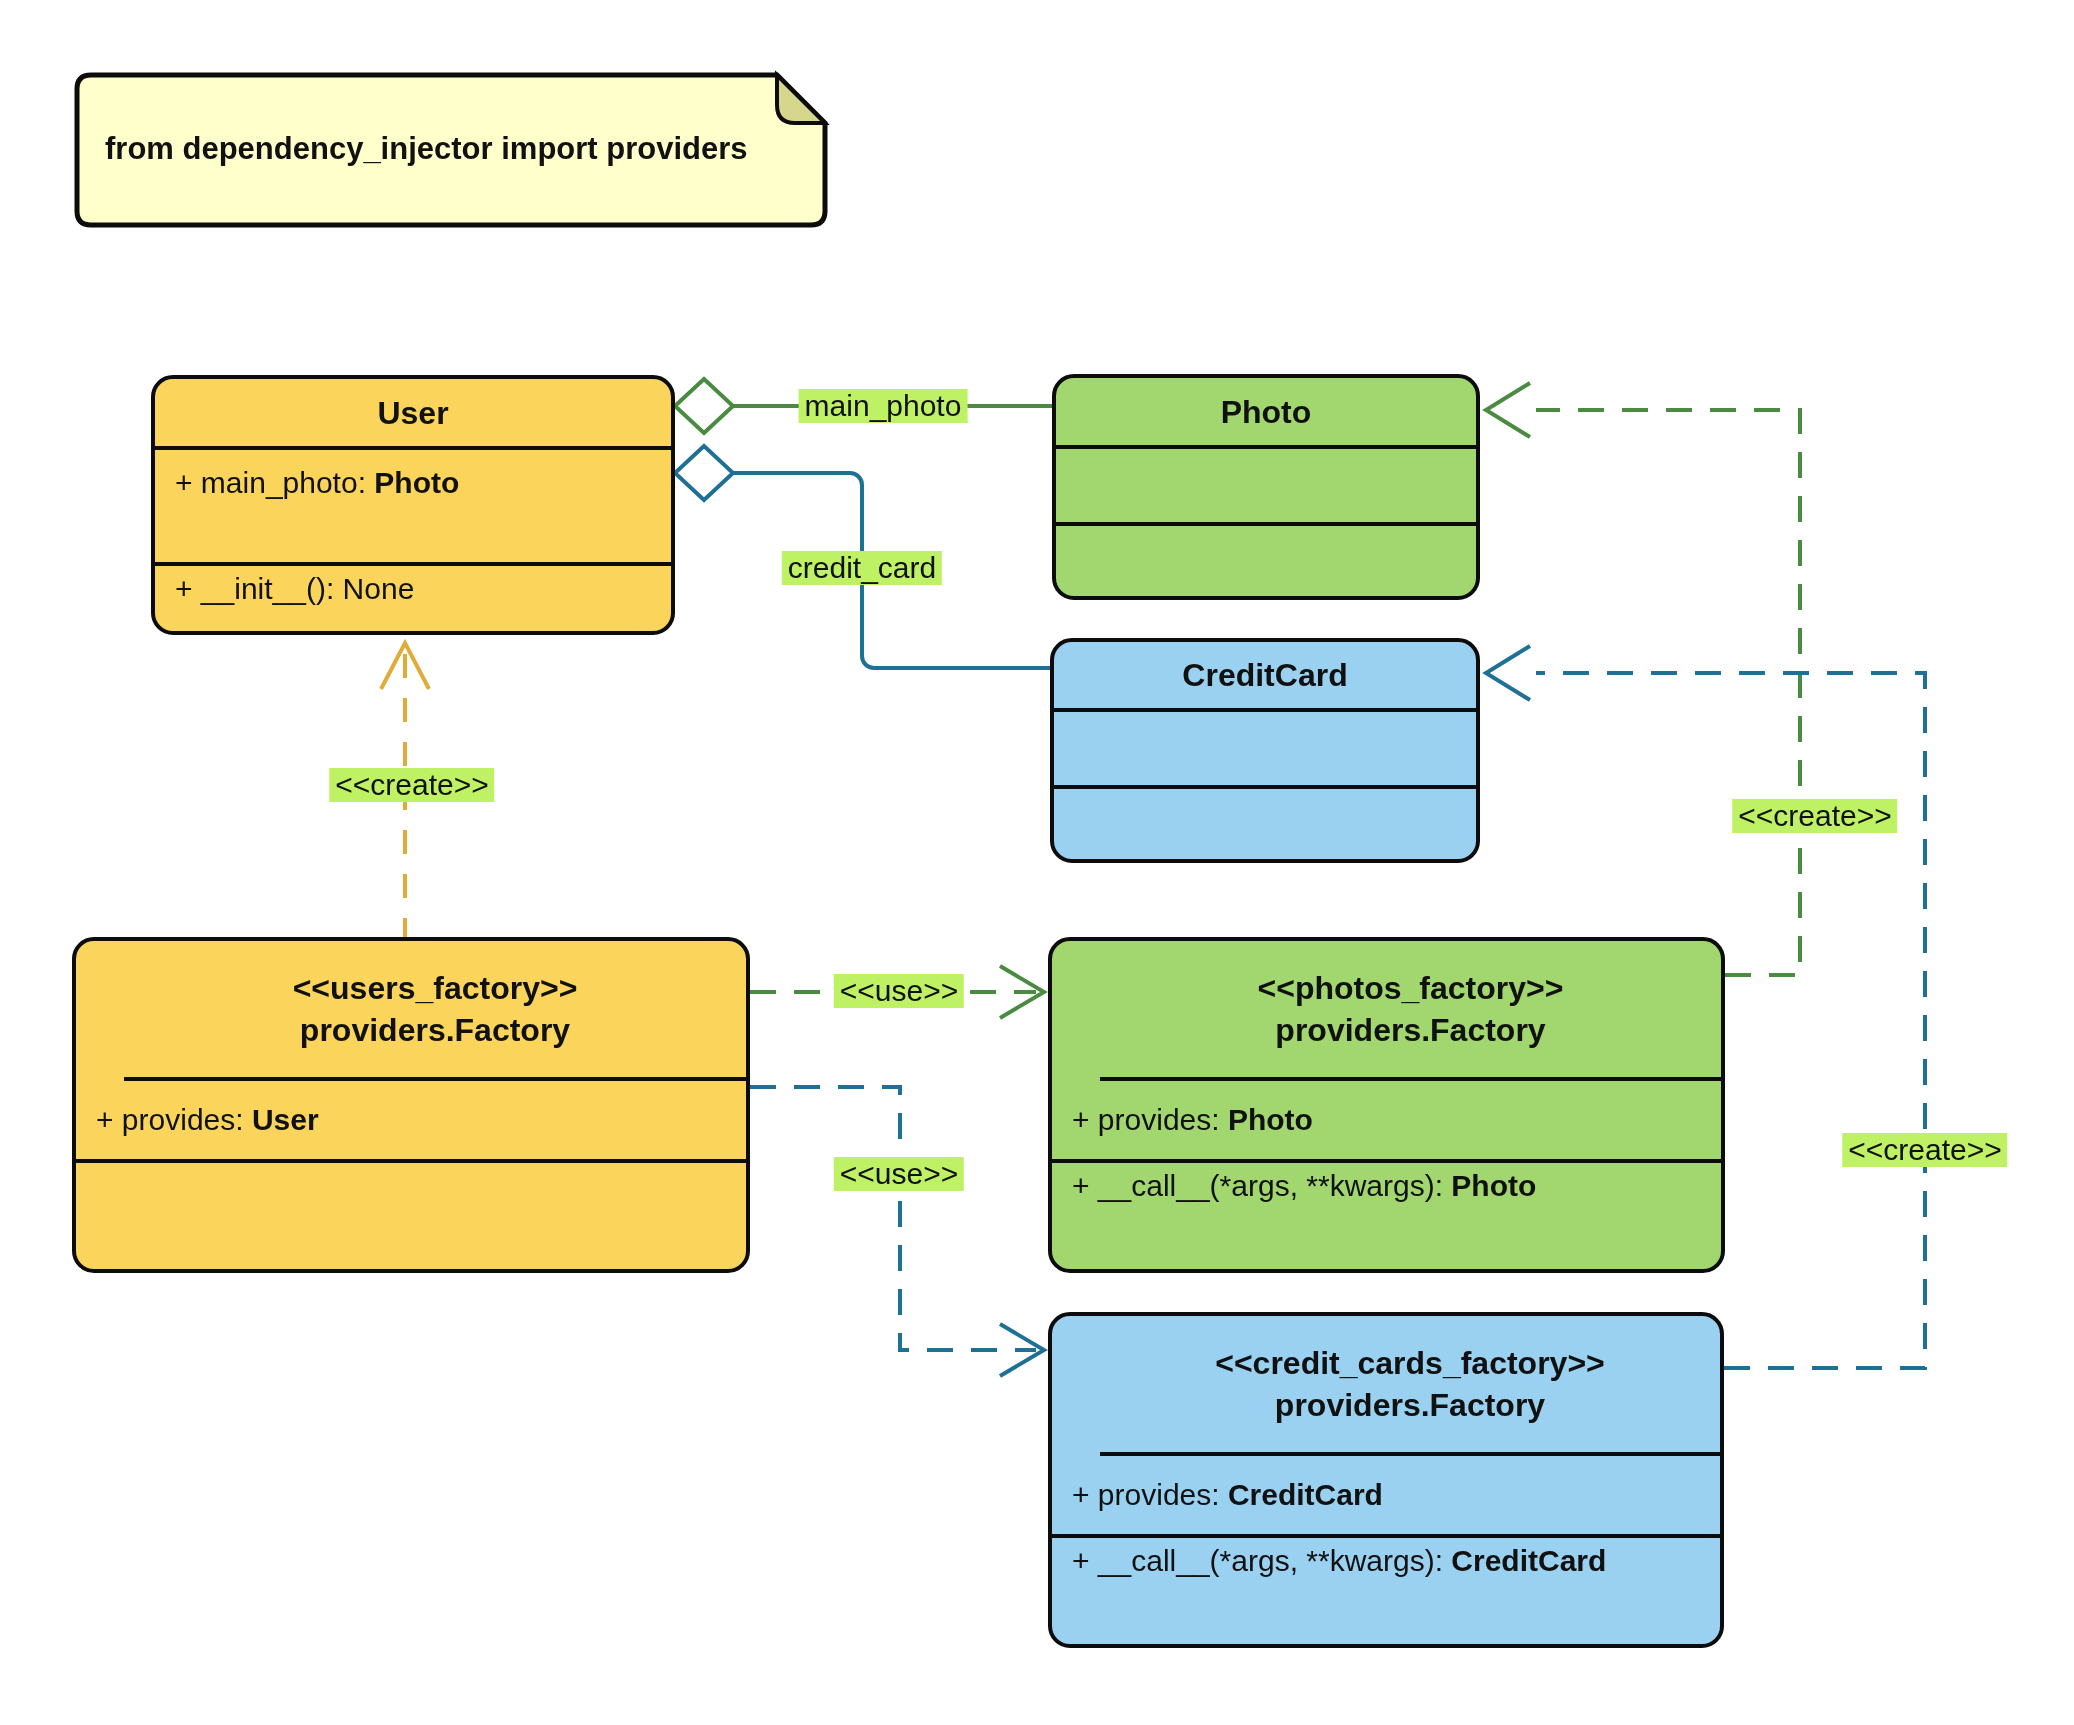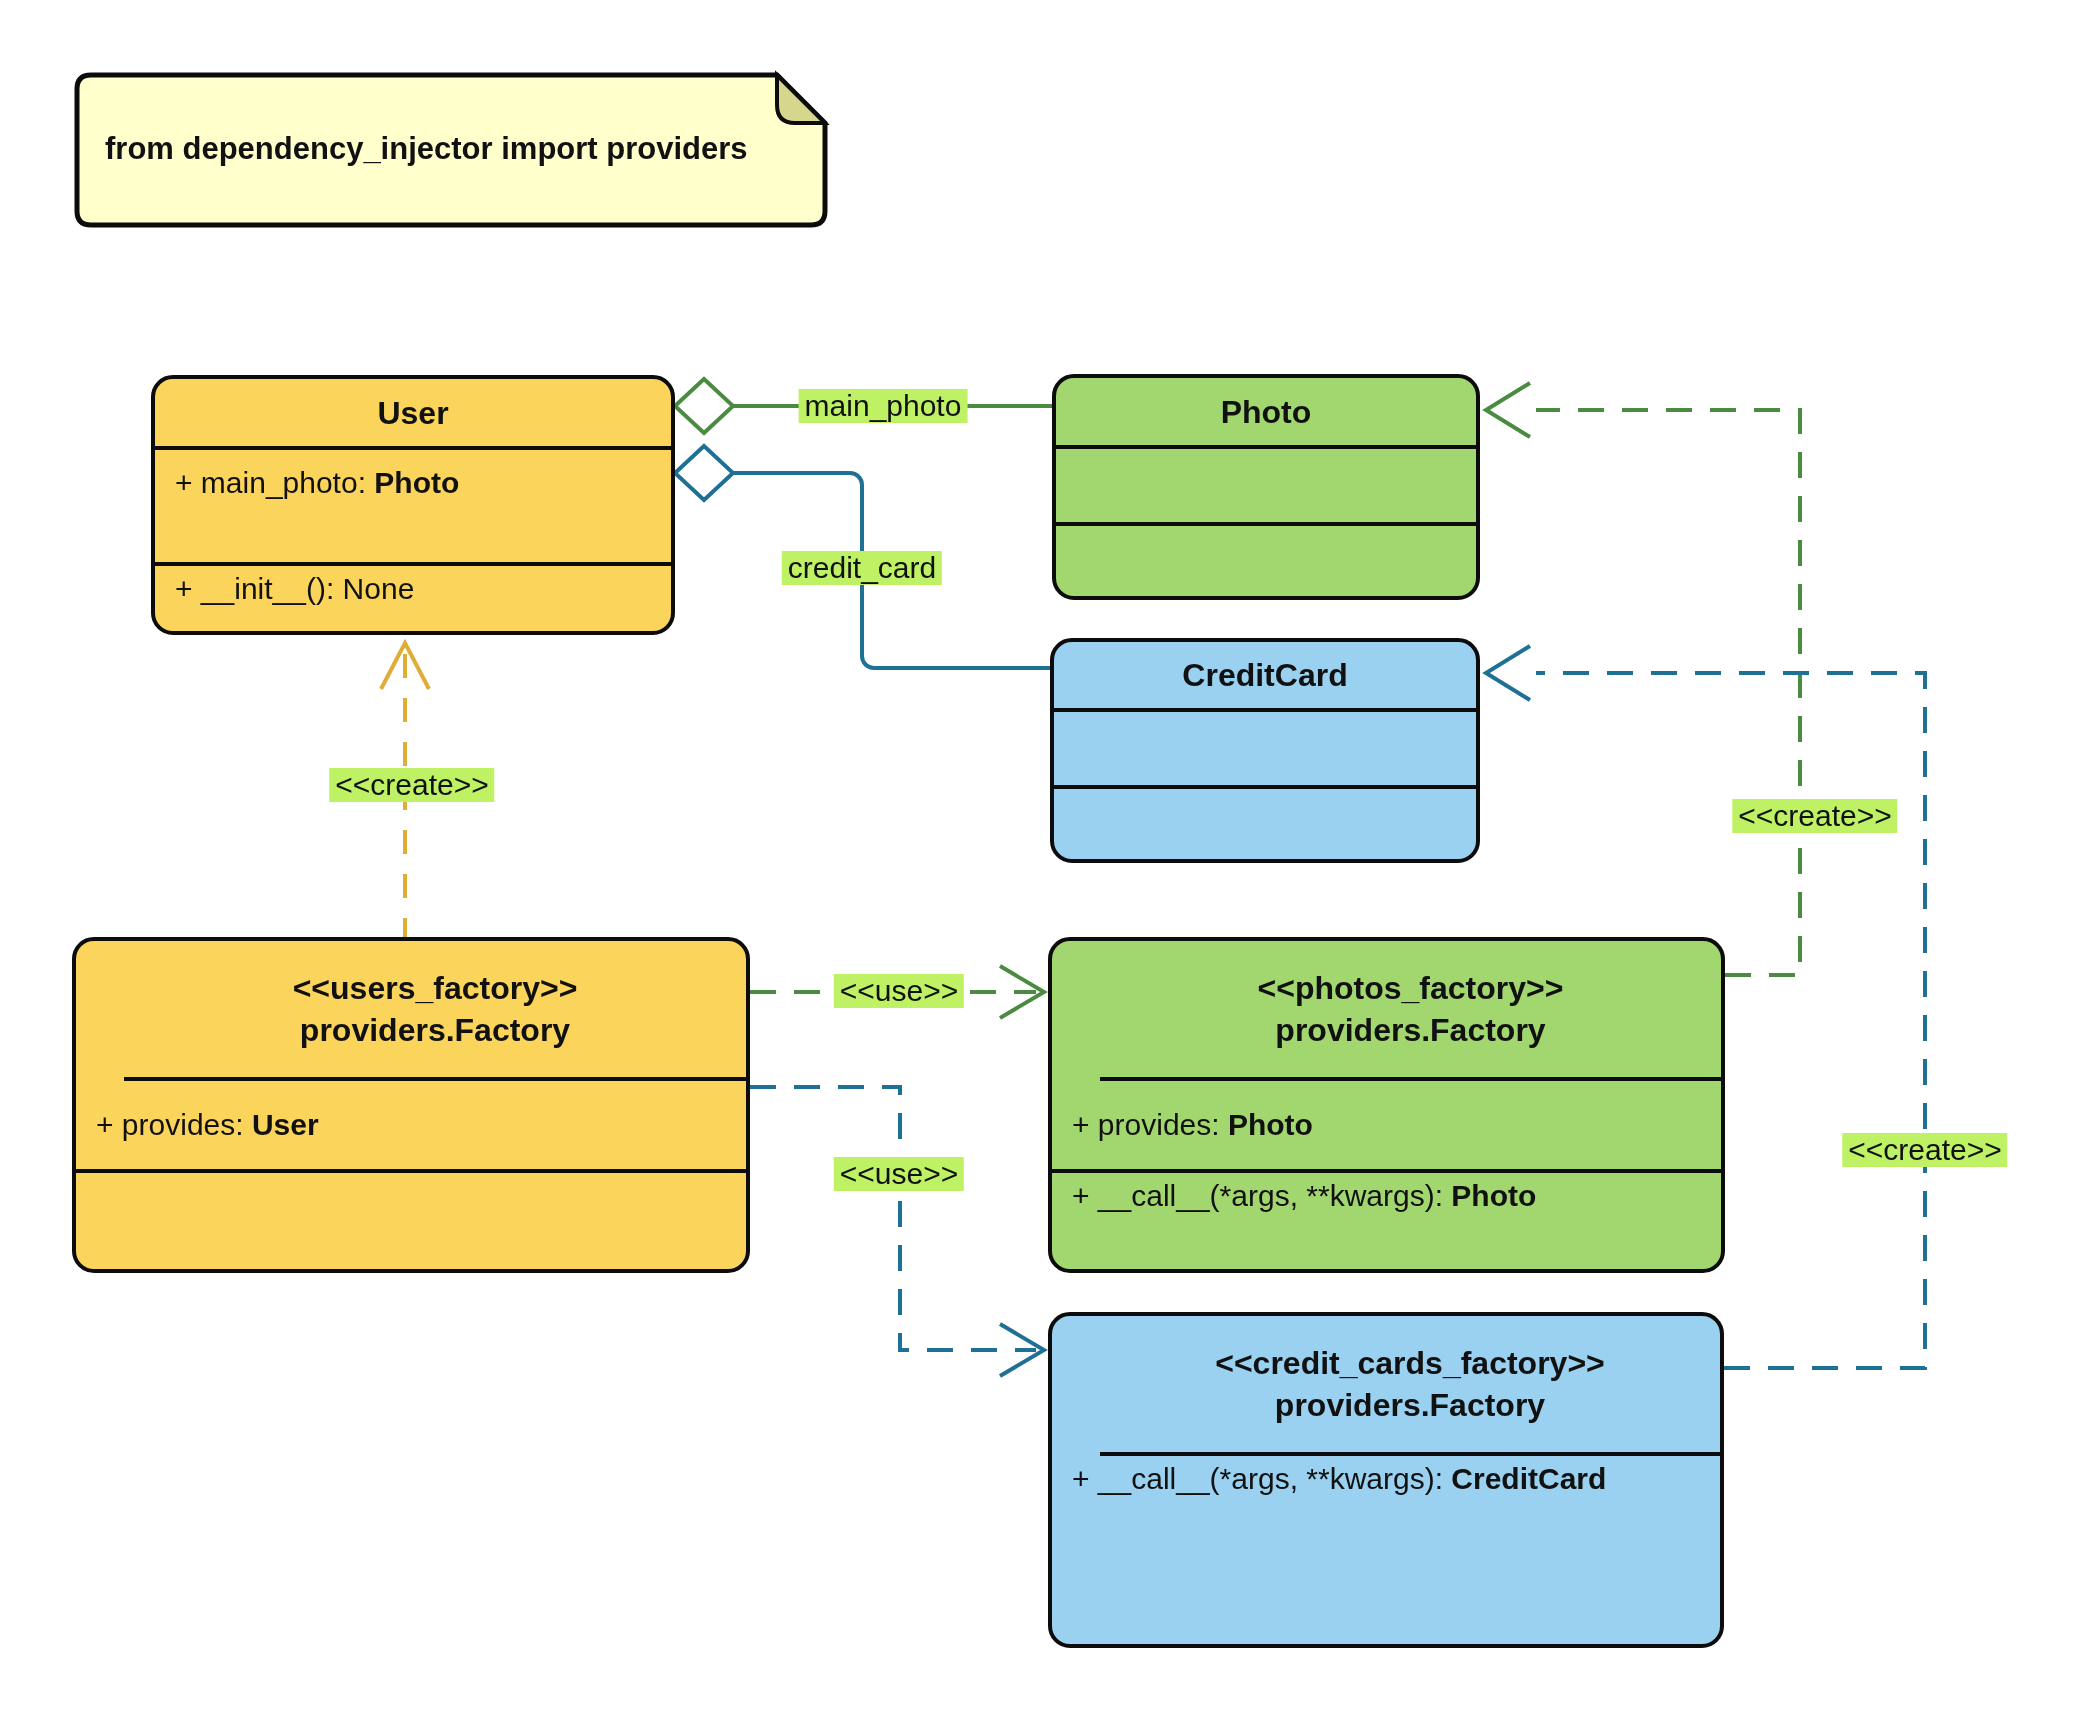--- a/index.html
+++ b/index.html
@@ -51,21 +51,21 @@
   .row{font-size:30px;line-height:46px;white-space:nowrap;}
   .row b{font-weight:bold;}
 
   .c-user  .cls-title{height:71px;}
   .c-user  .cls-attrs{height:116px;padding:10px 0 0 20px;}
   .c-photo .cls-title{height:71px;}
   .c-photo .cls-attrs{height:77px;}
   .c-cc    .cls-title{height:70px;}
   .c-cc    .cls-attrs{height:77px;}
   .c-fac   .cls-title{height:140px;margin-left:48px;}
-  .c-fac   .cls-attrs{height:92px;display:flex;align-items:center;padding-left:20px;}
+  .c-fac   .cls-attrs{height:82px;display:flex;align-items:center;padding-left:20px;}
 
   .fill-yellow{background:#fbd45c;}
   .fill-green{background:#a2d76f;}
   .fill-blue{background:#9ad0f0;}
 
   
   .edge-label{
     position:absolute;
     transform:translate(-50%,-50%);
     background:#bef264;
@@ -159,20 +159,23 @@
     <div class="cls-methods">
       <div class="row"><span>+ __call__(*args, **kwargs): </span><b>Photo</b></div>
     </div>
   </div>
 
   <div class="cls c-fac fill-blue" style="left:1048px;top:1312px;width:676px;height:336px;">
     <div class="cls-title">
       <div>&lt;&lt;credit_cards_factory&gt;&gt;</div>
       <div>providers.Factory</div>
     </div>
+    <div class="cls-attrs">
+      <div class="row"><span>+ provides: </span><b>CreditCard</b></div>
+    </div>
     <div class="cls-methods">
       <div class="row"><span>+ __call__(*args, **kwargs): </span><b>CreditCard</b></div>
     </div>
   </div>
 
   <div class="edge-label" style="left:883px;top:406px;">main_photo</div>
   <div class="edge-label" style="left:862px;top:568px;">credit_card</div>
   <div class="edge-label" style="left:412px;top:785px;">&lt;&lt;create&gt;&gt;</div>
   <div class="edge-label" style="left:1815px;top:816px;">&lt;&lt;create&gt;&gt;</div>
   <div class="edge-label" style="left:1925px;top:1150px;">&lt;&lt;create&gt;&gt;</div>

